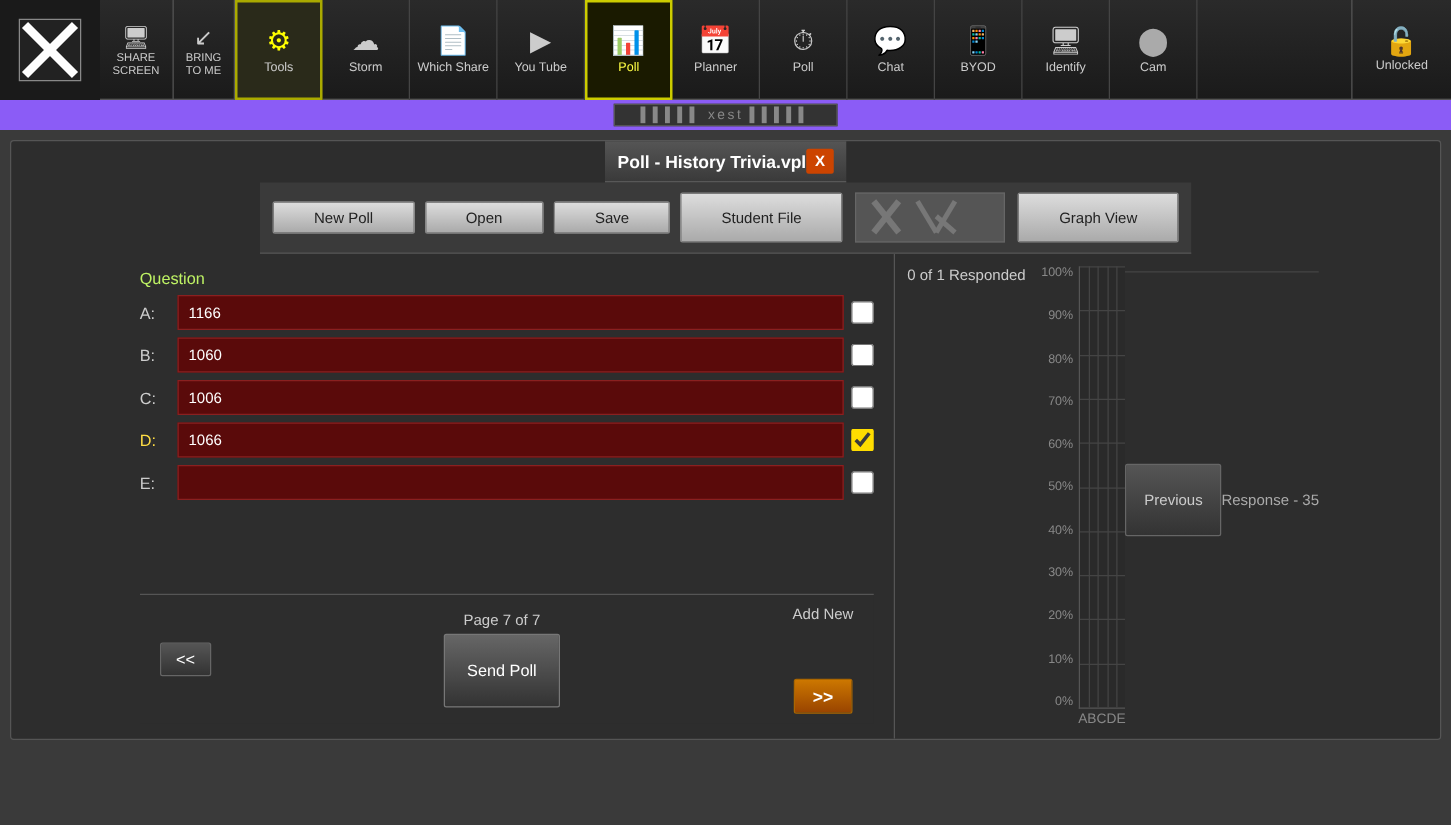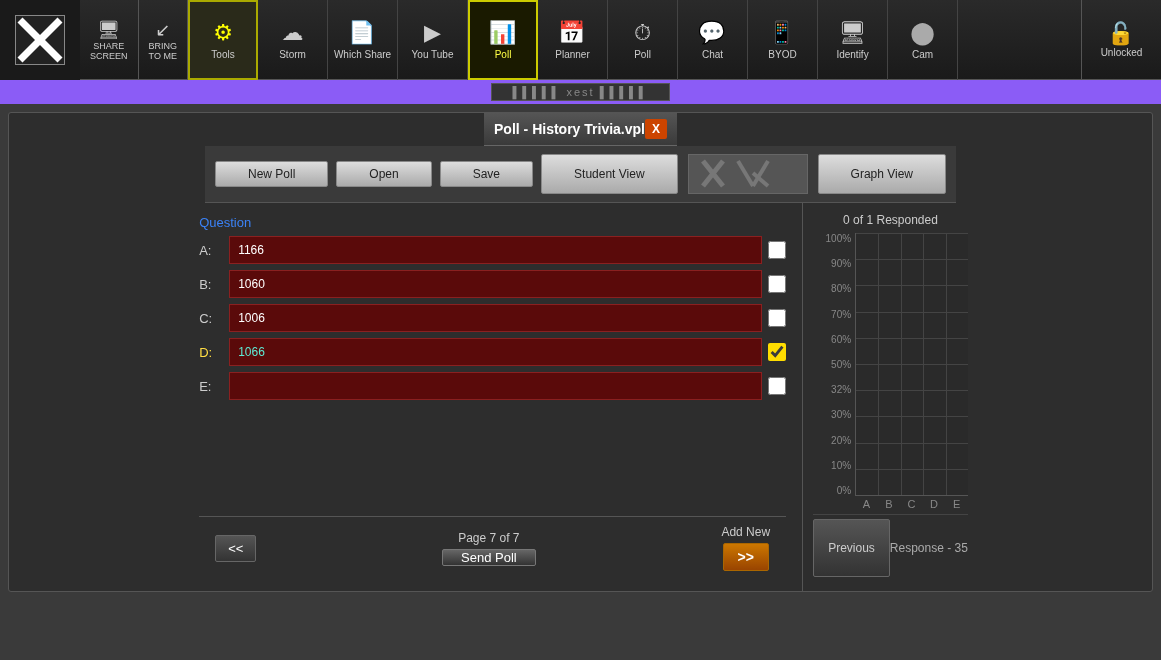--- a/index.html
+++ b/index.html
@@ -169,21 +169,21 @@
 
     
     .poll-left {
       width: 620px;
       padding: 12px 16px;
       display: flex;
       flex-direction: column;
       border-right: 1px solid #555;
     }
     .question-label {
-      color: #3b82f6;
+      color: #bef264;
       font-size: 13px;
       margin-bottom: 6px;
     }
     .question-text {
       background: #5a0a0a;
       border: 1px solid #8a2020;
       color: #ff8888;
       padding: 10px;
       font-size: 13px;
       min-height: 70px;
@@ -236,52 +236,53 @@
       color: #fff;
       padding: 5px 12px;
       font-size: 13px;
       cursor: pointer;
       border-radius: 2px;
     }
     .add-new-group {
       display: flex;
       flex-direction: column;
       align-items: center;
+      gap: 41px;
     }
     .nav-center {
       display: flex;
       flex-direction: column;
       align-items: center;
     }
     .send-poll-btn {
       background: linear-gradient(to bottom, #666, #333);
       border: 1px solid #777;
       color: #fff;
-      padding: 0 18px;
+      padding: 21px 18px;
       font-size: 13px;
       cursor: pointer;
       border-radius: 2px;
     }
     .next-btn {
       background: linear-gradient(to bottom, #cc7700, #994400);
       border: 1px solid #aa6600;
       color: #fff;
       padding: 5px 14px;
       font-size: 14px;
       font-weight: bold;
       cursor: pointer;
       border-radius: 2px;
     }
 
     
     .poll-right {
       flex: 1;
       padding: 10px;
       display: flex;
-      flex-direction: column;
+      flex-direction: row;
     }
     .chart-title {
       color: #ccc;
       font-size: 12px;
       text-align: center;
       margin-bottom: 6px;
     }
     .chart-area {
       flex: 1;
       position: relative;
@@ -402,21 +403,21 @@
   <div class="poll-title-bar">
     <span class="poll-title-text">Poll - History Trivia.vpl</span>
     <button class="close-btn">X</button>
   </div>
 
   <div class="poll-toolbar">
     <button class="poll-btn">New Poll</button>
     <button class="poll-btn">Open</button>
     <button class="poll-btn">Save</button>
     <div class="poll-toolbar-right">
-      <button class="poll-btn">Student View</button>
+      <button class="poll-btn">Student File</button>
       <div style="width:120px; height:40px; background:#555; border:1px solid #666; display:flex; align-items:center; justify-content:center;">
         <svg width="100" height="36" viewBox="0 0 100 36">
           <line x1="5" y1="5" x2="25" y2="30" stroke="#777" stroke-width="5"></line>
           <line x1="25" y1="5" x2="5" y2="30" stroke="#777" stroke-width="5"></line>
           <line x1="40" y1="5" x2="55" y2="30" stroke="#777" stroke-width="4"></line>
           <line x1="70" y1="5" x2="55" y2="30" stroke="#777" stroke-width="4"></line>
           <line x1="55" y1="17" x2="70" y2="30" stroke="#777" stroke-width="4"></line>
         </svg>
       </div>
       <button class="poll-btn">Graph View</button>
@@ -441,21 +442,21 @@
       </div>
 
       <div class="answer-row">
         <span class="answer-letter">C:</span>
         <input class="answer-input" type="text" value="1006" style="">
         <input class="answer-check" type="checkbox" style="">
       </div>
 
       <div class="answer-row">
         <span class="answer-letter correct">D:</span>
-        <input class="answer-input" type="text" value="1066" style="color: #5eead4;">
+        <input class="answer-input" type="text" value="1066" style="color: #ffffff;">
         <input class="answer-check" type="checkbox" checked="" style="">
       </div>
 
       <div class="answer-row">
         <span class="answer-letter">E:</span>
         <input class="answer-input" type="text" value="" style="">
         <input class="answer-check" type="checkbox" style="">
       </div>
 
       <div style="flex:1;"></div>
@@ -479,21 +480,21 @@
       <div class="chart-area">
         <div style="flex:1; position:relative; padding-left:42px;">
 
           <div style="position:absolute; left:0; top:0; height:100%; display:flex; flex-direction:column; justify-content:space-between; padding-bottom:0;">
             <span class="y-label">100%</span>
             <span class="y-label">90%</span>
             <span class="y-label">80%</span>
             <span class="y-label">70%</span>
             <span class="y-label">60%</span>
             <span class="y-label">50%</span>
-            <span class="y-label">32%</span>
+            <span class="y-label">40%</span>
             <span class="y-label">30%</span>
             <span class="y-label">20%</span>
             <span class="y-label">10%</span>
             <span class="y-label">0%</span>
           </div>
 
           <div style="height:100%; border-left:1px solid #555; border-bottom:1px solid #555; position:relative; background:#2a2a2a;">
 
             <div style="position:absolute; width:100%; height:1px; background:#444; top:0%;"></div>
             <div style="position:absolute; width:100%; height:1px; background:#444; top:10%;"></div>

